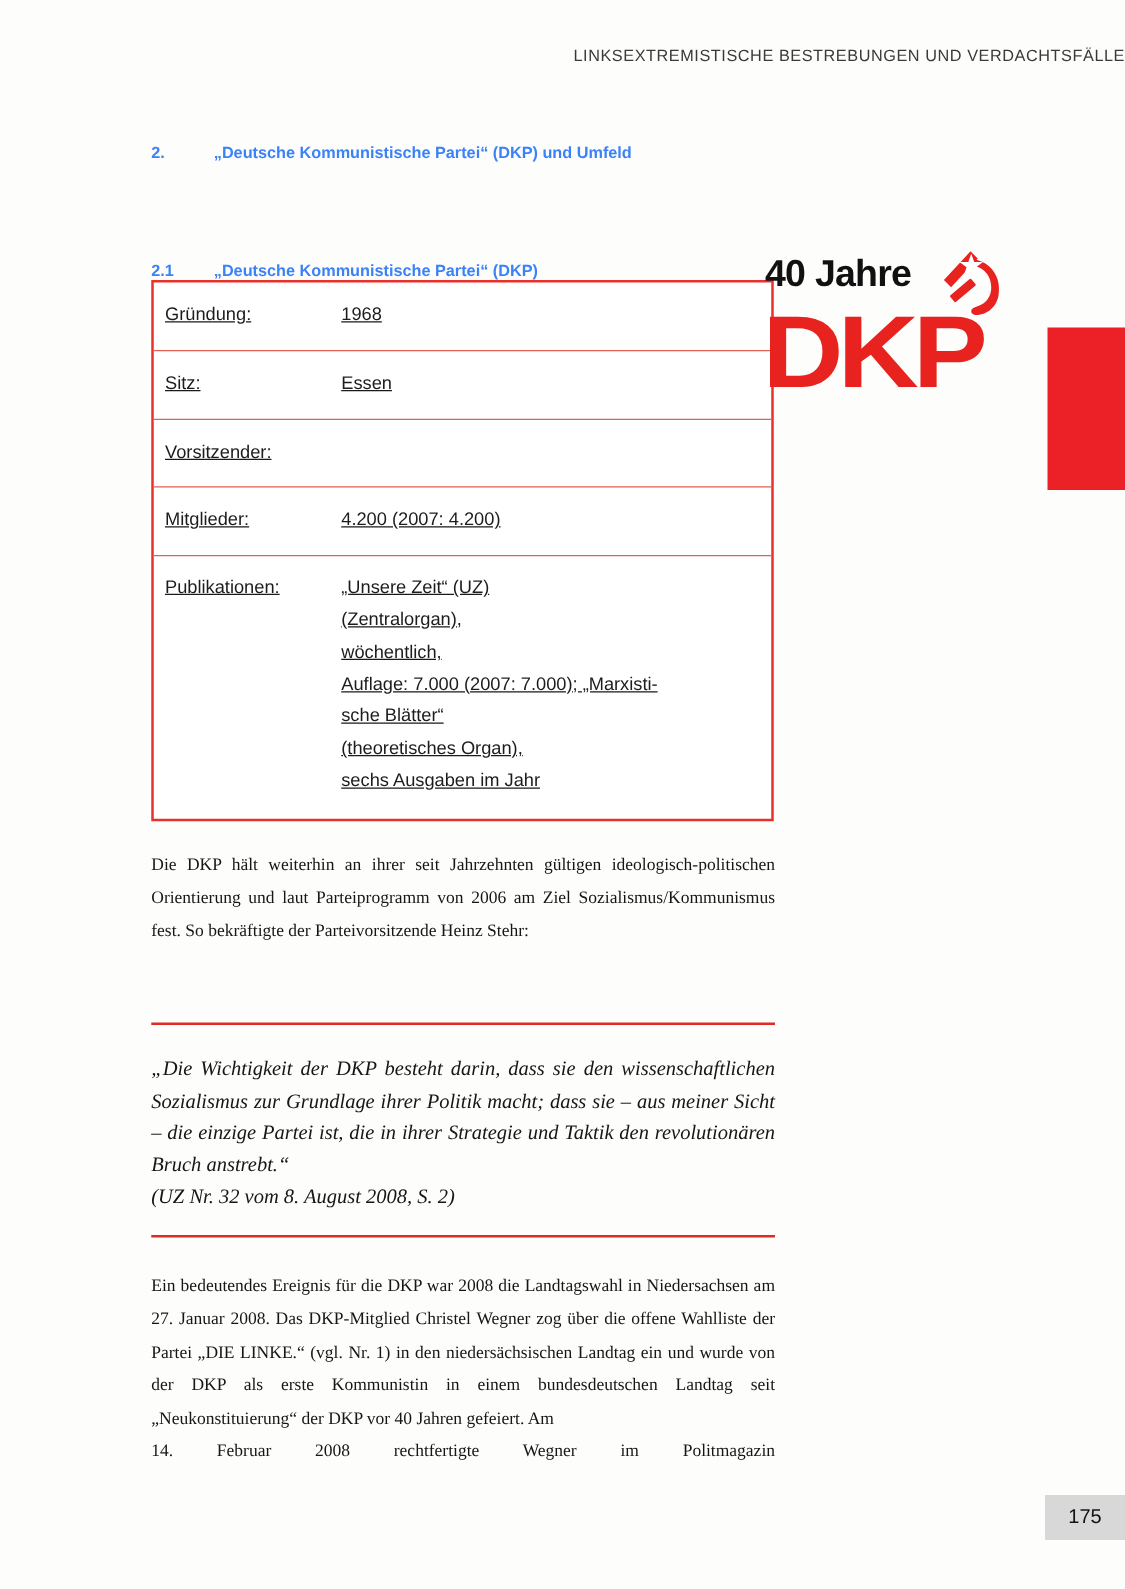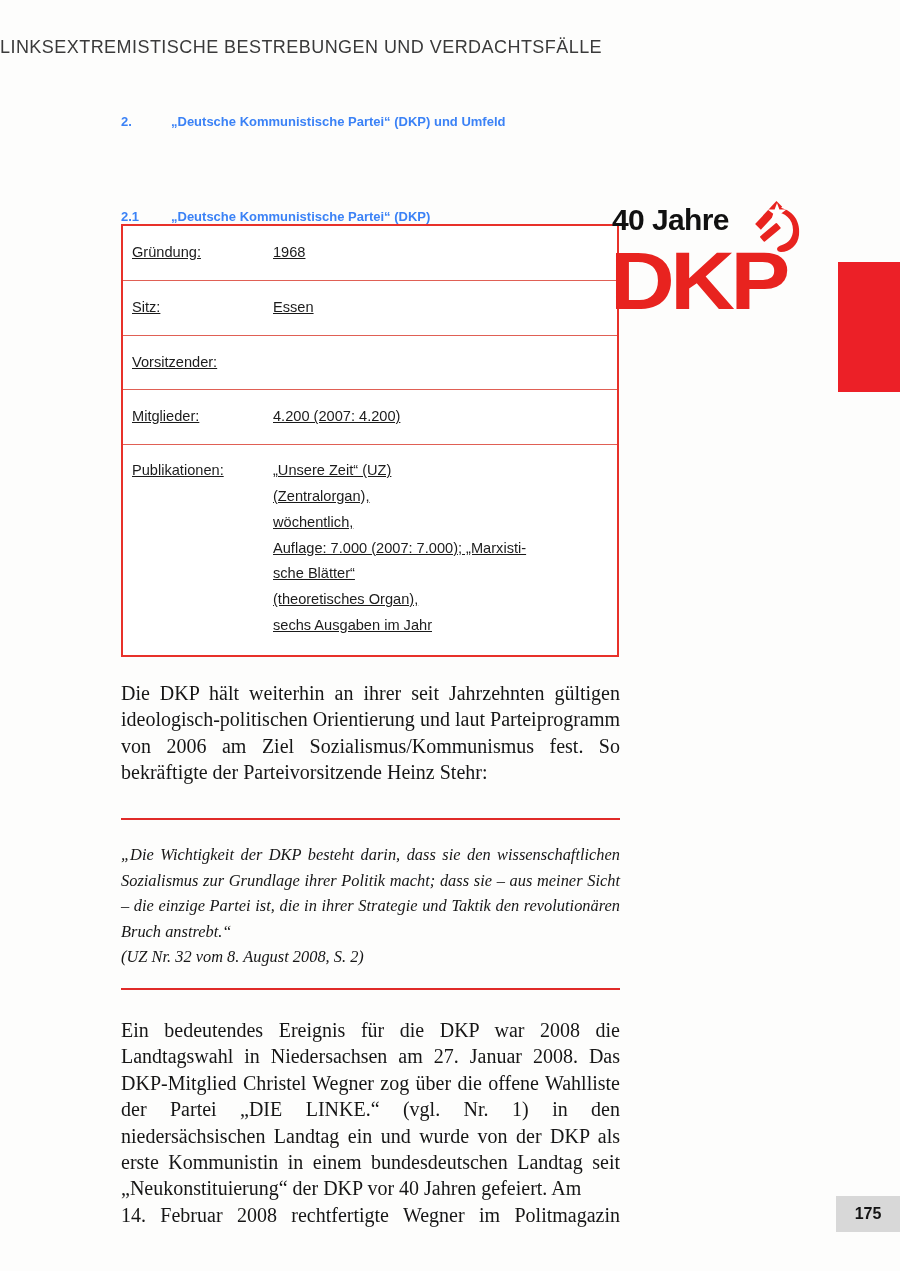--- a/index.html
+++ b/index.html
@@ -21,23 +21,23 @@
     inset: 0;
     background: #fdfdfc;
   }
 
   
   .running-header {
     position: absolute;
     top: 37px;
     left: 0;
     width: 900px;
-    text-align: left;
-    font-family: "Liberation Sans", sans-serif;
-    font-size: 18px;
+    text-align: right;
+    font-family: "Liberation Sans", sans-serif;
+    font-size: 13px;
     letter-spacing: 0.45px;
     color: #3a3a3a;
     white-space: nowrap;
   }
 
   
   .heading {
     position: absolute;
     left: 121px;
     font-family: "Liberation Sans", sans-serif;
@@ -147,21 +147,21 @@
     height: 130px;
     background: #ec2027;
   }
 
   
   .body-text {
     position: absolute;
     left: 121px;
     width: 499px;
     font-family: "Liberation Serif", serif;
-    font-size: 20px;
+    font-size: 14px;
     line-height: 26.4px;
     color: #161616;
     text-align: justify;
     text-justify: inter-word;
   }
   #para-1 { top: 680px; }
   #para-2 { top: 1017px; }
   #para-2 .lastline {
     display: block;
     text-align: justify;
@@ -203,21 +203,21 @@
     position: absolute;
     left: 836px;
     top: 1196px;
     width: 64px;
     height: 36px;
     background: #d8d8d8;
     display: flex;
     align-items: center;
     justify-content: center;
     font-family: "Liberation Sans", sans-serif;
-    font-weight: bold;
+    font-weight: normal;
     font-size: 16px;
     color: #131313;
   }
 </style>
 </head>
 <body>
 
 <div class="page">
 
   <div class="running-header">LINKSEXTREMISTISCHE BESTREBUNGEN UND VERDACHTSFÄLLE</div>

